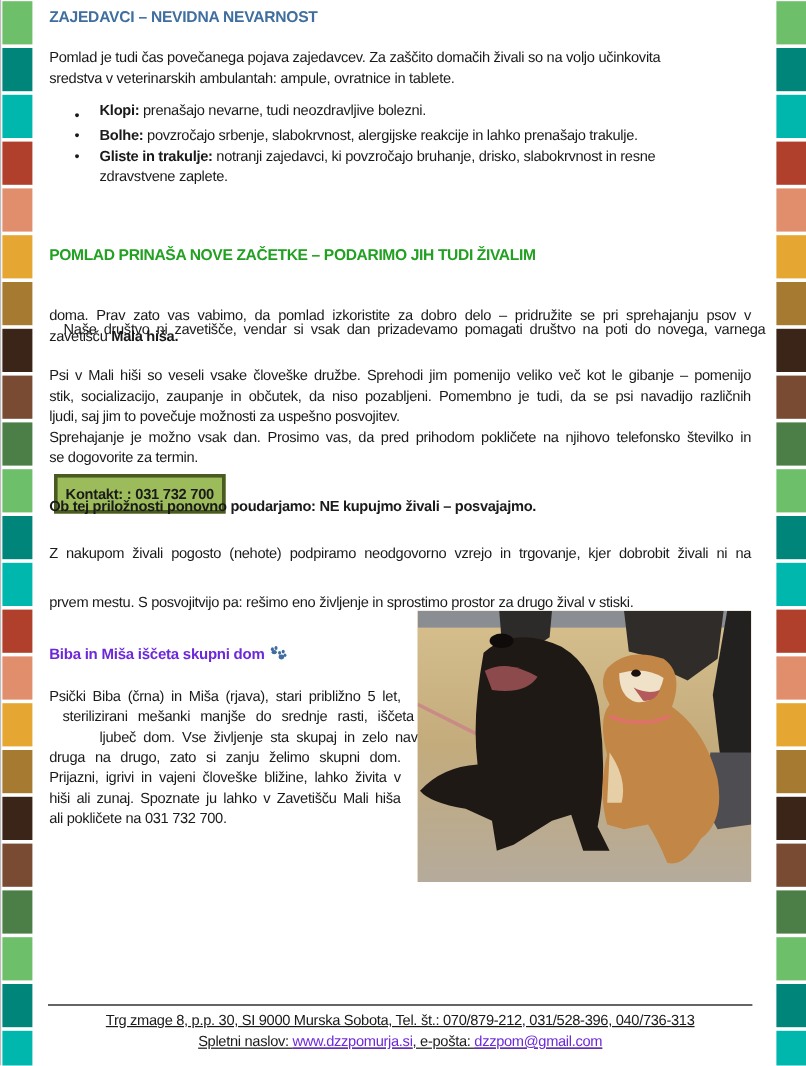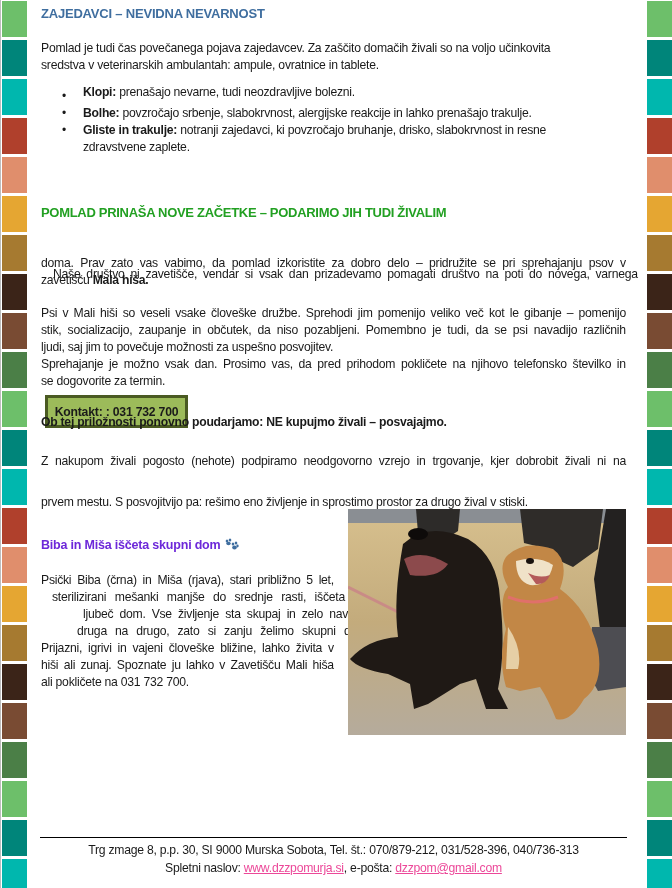--- a/index.html
+++ b/index.html
@@ -16,22 +16,22 @@
   .h1 { position:absolute; left:41px; top:6px; font-size:13px; font-weight:bold; color:#3f6e9f; letter-spacing:-0.2px; white-space:nowrap; }
   .h2 { position:absolute; left:41px; top:205px; font-size:13px; font-weight:bold; color:#22a022; letter-spacing:-0.3px; white-space:nowrap; }
   .h3 { position:absolute; left:41px; top:538px; font-size:12.5px; font-weight:bold; color:#6d28d9; letter-spacing:-0.2px; white-space:nowrap; }
   .bullet { position:absolute; left:62px; font-size:12px; line-height:17px; }
   b { font-weight:bold; }
   .contact { position:absolute; left:45px; top:395px; width:137px; height:27px; background:#9cbb5a;
              border:3px solid #4a5a22; display:flex; align-items:center; justify-content:center;
              font-size:12.2px; font-weight:bold; color:#1a1a1a; letter-spacing:-0.2px; }
   .photo { position:absolute; left:348px; top:509px; width:278px; height:226px; overflow:hidden; background:#c7ad7d; }
   .footer-line { position:absolute; left:40px; top:837px; width:587px; height:1px; background:#000; }
-  .footer { position:absolute; left:40px; width:587px; text-align:center; font-size:12.2px; letter-spacing:-0.25px; white-space:nowrap; }
-  .footer a { color:#ec4899; text-decoration:underline; }
+  .footer { position:absolute; left:40px; width:587px; text-align:center; font-size:12.2px; letter-spacing:-0.25px; white-space:nowrap;text-decoration:underline; }
+  .footer a { color:#6d28d9; text-decoration:underline; }
   .paw { display:inline-block; vertical-align:middle; margin-left:4px; }
 </style>
 </head>
 <body>
 
 <div class="strip-border"></div>
 <div class="strip left" id="stripL">
     <div class="tile" style="top: 1px; background: rgb(109, 191, 106);"></div>
     <div class="tile" style="top: 40px; background: rgb(0, 133, 122);"></div>
     <div class="tile" style="top: 79px; background: rgb(0, 183, 174);"></div>
@@ -256,21 +256,21 @@
     <span>ljubeč</span>
     <span>dom.</span>
     <span>Vse</span>
     <span>življenje</span>
     <span>sta</span>
     <span>skupaj</span>
     <span>in</span>
     <span>zelo</span>
     <span>navezani</span>
   </div>
-<div class="txt just" style="left:41px;top:623px;width:293px;margin-left:36px;">
+<div class="txt just" style="left:41px;top:623px;width:293px;">
     <span>druga</span>
     <span>na</span>
     <span>drugo,</span>
     <span>zato</span>
     <span>si</span>
     <span>zanju</span>
     <span>želimo</span>
     <span>skupni</span>
     <span>dom.</span>
   </div>

